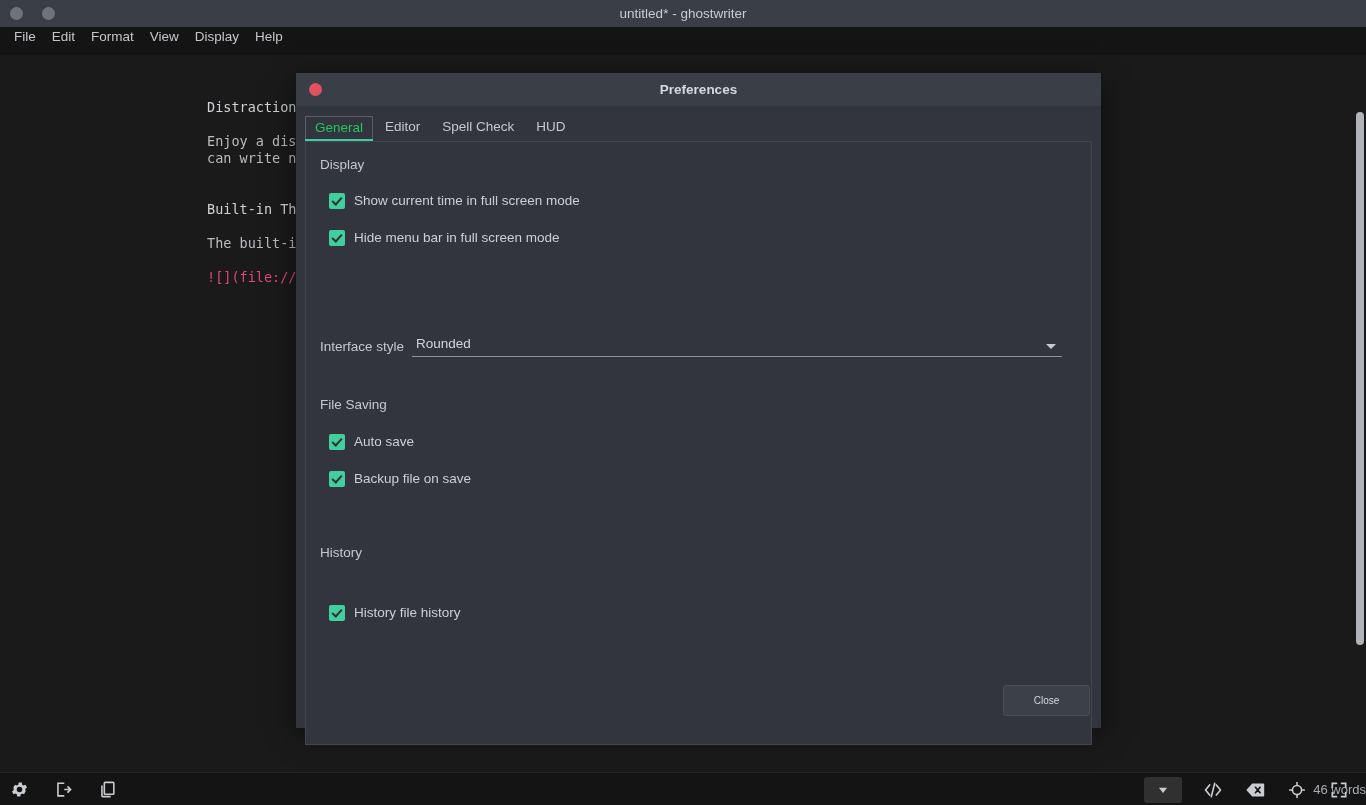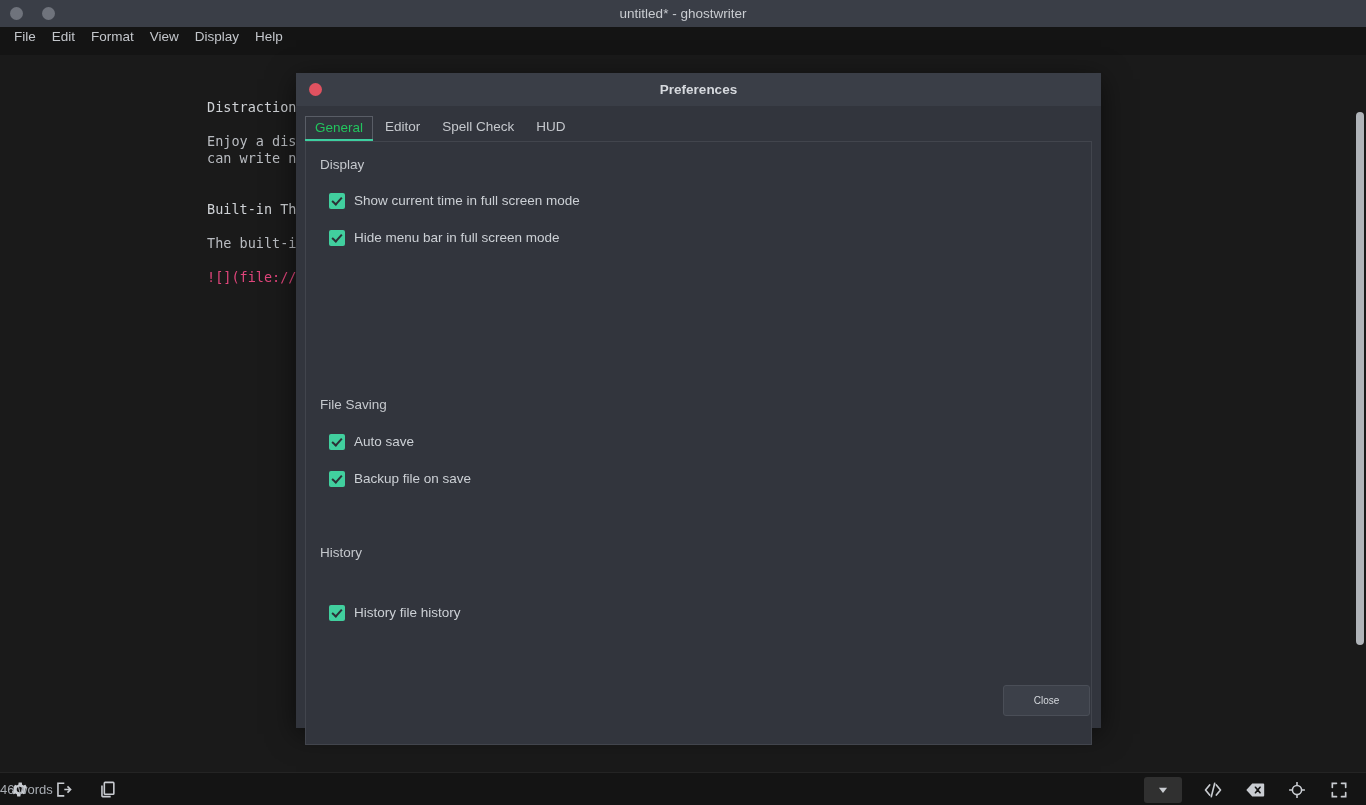--- a/index.html
+++ b/index.html
@@ -175,21 +175,21 @@
   #status-left {
     position: absolute; left: 8px; top: 0; height: 33px;
     display: flex; align-items: center; gap: 22px;
   }
   #status-right {
     position: absolute; right: 16px; top: 0; height: 33px;
     display: flex; align-items: center; gap: 20px;
   }
   #status-words {
     position: absolute; left: 0; right: 0; top: 0; height: 33px;
-    line-height: 33px; text-align: left;
+    line-height: 33px; text-align: right;
     color: #a8acb2; font-size: 13px;
   }
   .sicon { width: 22px; height: 22px; display: flex; align-items: center;
            justify-content: center; cursor: pointer; }
   .sicon svg { display: block; }
   #chevron-wrap {
     width: 38px; height: 26px; background: #303030; border-radius: 3px;
     display: flex; align-items: center; justify-content: center; cursor: pointer;
   }
 </style>
@@ -244,20 +244,27 @@
     <div class="checkrow" style="position:absolute;left:23px;top:51px;">
       <div class="checkbox"></div>
       <div class="checkrow-label">Show current time in full screen mode</div>
     </div>
 
     <div class="checkrow" style="position:absolute;left:23px;top:88px;">
       <div class="checkbox"></div>
       <div class="checkrow-label">Hide menu bar in full screen mode</div>
     </div>
 
+    <div id="iface-row">
+      <div id="iface-label">Interface style</div>
+      <div id="iface-select">
+        <span id="iface-value">Rounded</span>
+        <span id="iface-arrow"></span>
+      </div>
+    </div>
 
     <div style="position:absolute;left:14px;top:255px;" class="group-label">File Saving</div>
 
     <div class="checkrow" style="position:absolute;left:23px;top:223px;margin-top:69px;">
       <div class="checkbox"></div>
       <div class="checkrow-label">Auto save</div>
     </div>
 
     <div class="checkrow" style="position:absolute;left:23px;top:329px;">
       <div class="checkbox"></div>

